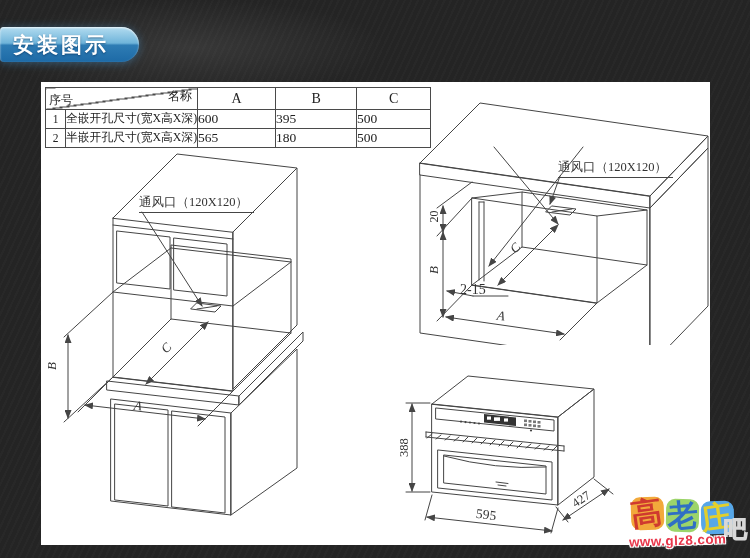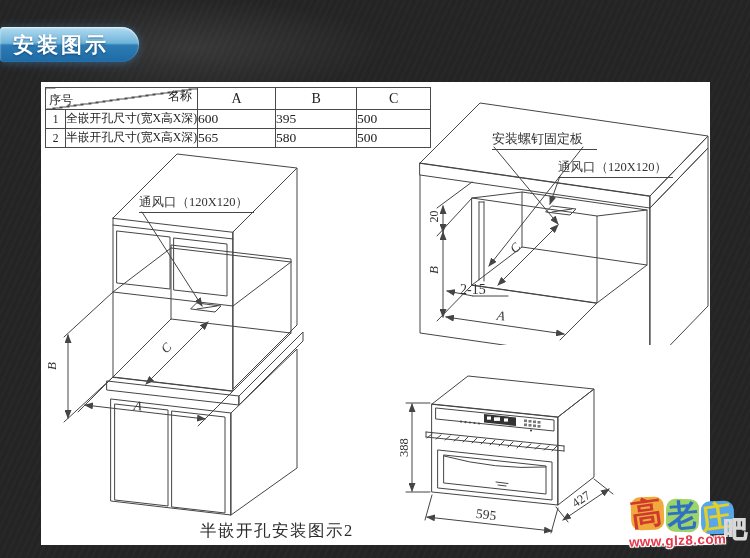--- a/index.html
+++ b/index.html
@@ -81,21 +81,21 @@
       <td class="td-no">1</td>
       <td class="td-name">全嵌开孔尺寸(宽X高X深)</td>
       <td class="td-num">600</td>
       <td class="td-num">395</td>
       <td class="td-num">500</td>
     </tr>
     <tr class="rw">
       <td class="td-no">2</td>
       <td class="td-name">半嵌开孔尺寸(宽X高X深)</td>
       <td class="td-num">565</td>
-      <td class="td-num">580</td>
+      <td class="td-num">180</td>
       <td class="td-num">500</td>
     </tr>
   </tbody>
     </table>
 
   <svg class="draw" style="left:50px;top:145px" width="262" height="398" viewBox="50 145 262 398">
     <defs>
       <marker id="ah2" markerWidth="9" markerHeight="7" refX="8" refY="3.5" orient="auto-start-reverse">
         <path d="M0,0 L9,3.5 L0,7 Z" style="fill:#454545;stroke:none"></path>
       </marker>
@@ -140,21 +140,20 @@
     <g>
       <line x1="113" y1="377" x2="78" y2="412"></line>
       <line x1="233" y1="391" x2="198" y2="426"></line>
       <line x1="85" y1="405" x2="205" y2="419" marker-start="url(#ah2)" marker-end="url(#ah2)"></line>
     </g>
   </svg>
   <span class="lbl cjk lead" style="left:139px;top:194px;padding-right:6px">通风口（120X120）</span>
   <span class="dim" style="left:48px;top:358px;transform:rotate(-90deg)">B</span>
   <span class="dim" style="left:162px;top:340px;transform:rotate(-48deg)">C</span>
   <span class="dim" style="left:134px;top:398px;transform:rotate(7deg)">A</span>
-  <span class="lbl cap" style="left:200px;top:520px">半嵌开孔安装图示2</span>
 
   <svg class="draw" style="left:415px;top:95px" width="296" height="250" viewBox="415 95 296 250">
     <defs>
       <marker id="ah1" markerWidth="9" markerHeight="7" refX="8" refY="3.5" orient="auto-start-reverse">
         <path d="M0,0 L9,3.5 L0,7 Z" style="fill:#454545;stroke:none"></path>
       </marker>
     </defs>
     <g>
       <polygon points="420,163 480,103 708,136 650,196"></polygon>
       <polygon points="420,163 650,196 650,208 420,175"></polygon>
@@ -195,21 +194,20 @@
     </g>
     <g>
       <line x1="597" y1="303" x2="560" y2="340"></line>
       <line x1="446" y1="317" x2="564" y2="334" marker-start="url(#ah1)" marker-end="url(#ah1)"></line>
     </g>
     <g>
       <line x1="473" y1="296" x2="508" y2="296"></line>
       <line x1="473" y1="296" x2="447" y2="291" marker-end="url(#ah1)"></line>
     </g>
   </svg>
-  <span class="lbl cjk lead" style="left:492px;top:130px;padding-right:14px;font-size:13px">安装螺钉固定板</span>
   <span class="lbl cjk lead" style="left:558px;top:159px;padding-right:6px">通风口（120X120）</span>
   <span class="dimnum" style="left:428px;top:209px;transform:rotate(-90deg)">20</span>
   <span class="dim" style="left:430px;top:262px;transform:rotate(-90deg)">B</span>
   <span class="dim" style="left:511px;top:240px;transform:rotate(-48deg)">C</span>
   <span class="dim" style="left:497px;top:308px;transform:rotate(8deg)">A</span>
   <span class="dimnum" style="left:460px;top:282px;font-size:14px">2-15</span>
 
   <svg class="draw" style="left:396px;top:370px" width="232" height="172" viewBox="396 370 232 172">
     <defs>
       <marker id="ah3" markerWidth="9" markerHeight="7" refX="8" refY="3.5" orient="auto-start-reverse">

